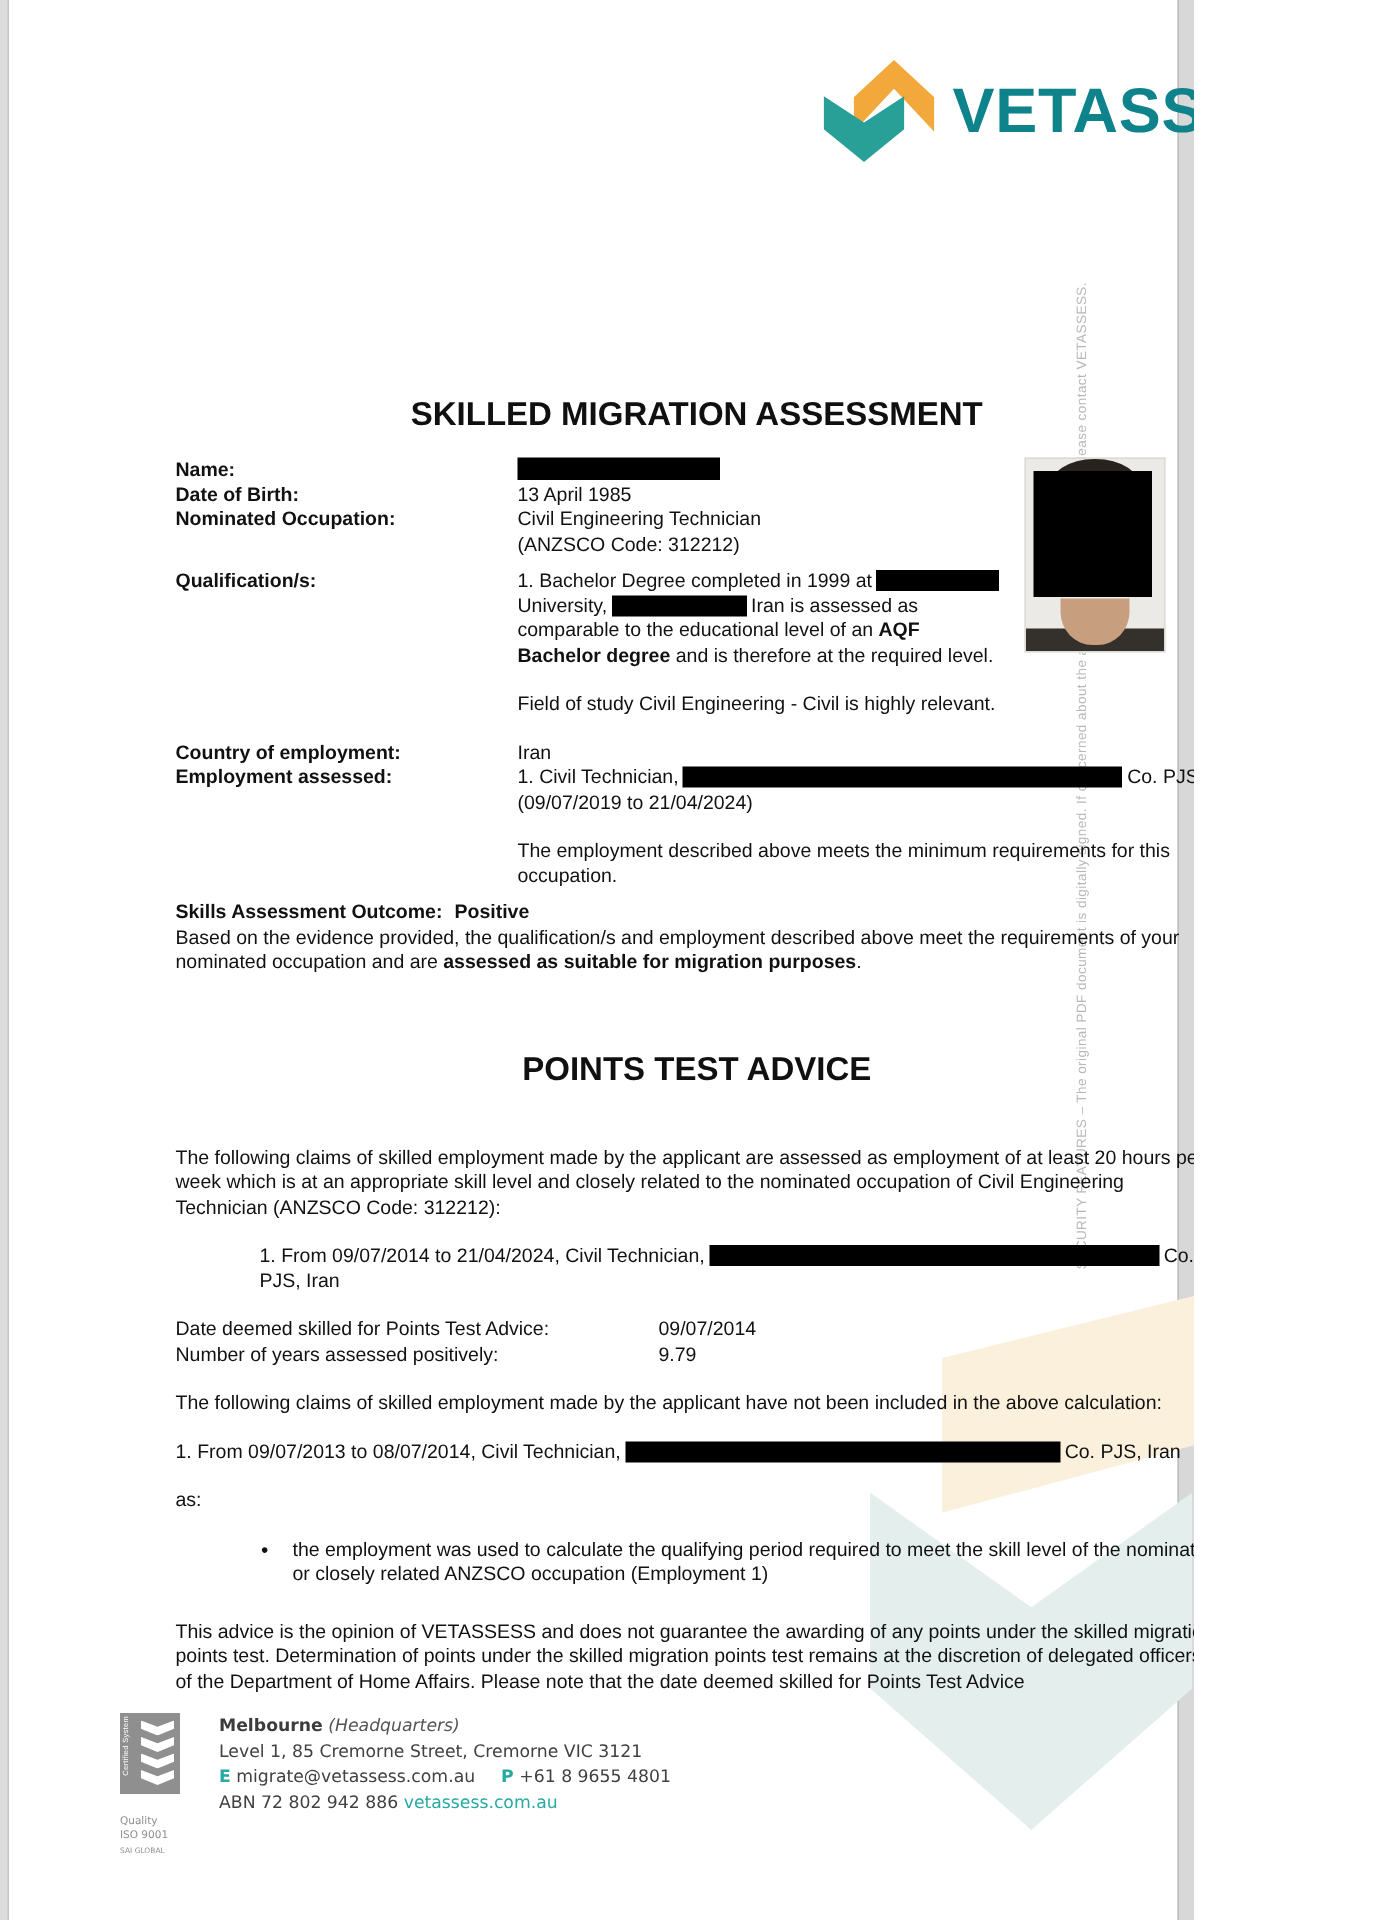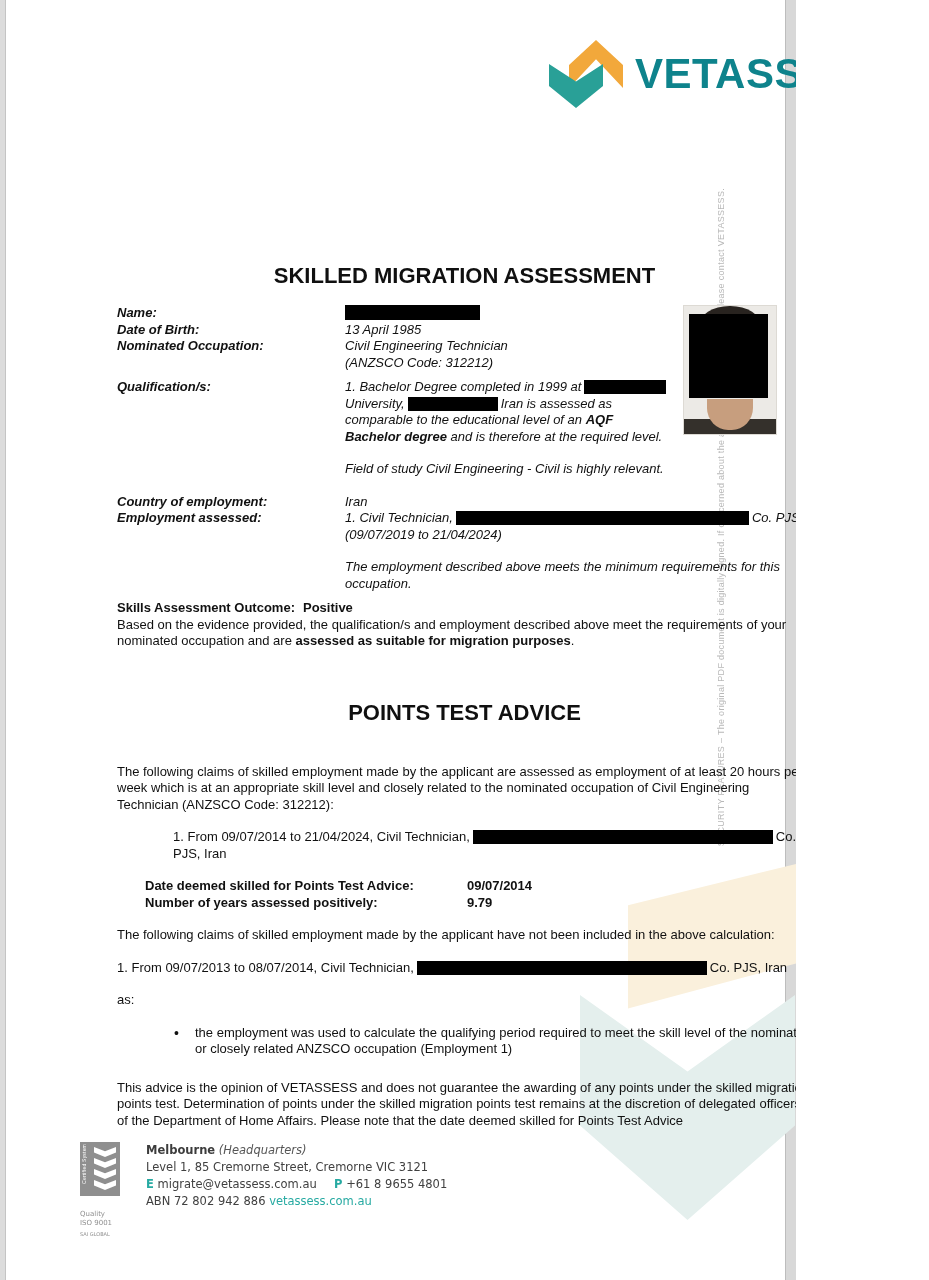--- a/index.html
+++ b/index.html
@@ -30,39 +30,39 @@
   
   .security { position: absolute; top: 188px; right: 70px; writing-mode: vertical-rl; transform: rotate(180deg);
     font-size: 9px; color: #b8b8b8; letter-spacing: 0.3px; white-space: nowrap; }
 
   
   .content { position: absolute; left: 117px; top: 263px; width: 695px; font-size: 13px; line-height: 16.5px; color: #111; }
   h1.doc-title, h2.doc-title { font-size: 22px; line-height: 26px; text-align: center; font-weight: bold; color: #101010; }
   h1.doc-title { margin-bottom: 16px; }
   h2.doc-title { margin-top: 50px; margin-bottom: 38px; }
 
-  .frow { display: flex; font-style: italic; }
+  .frow { display: flex; }
   .flbl { width: 228px; font-weight: bold; flex: 0 0 auto; }
   .fval { flex: 1 1 auto; }
   .spacer8 { height: 8px; } .spacer16 { height: 16px; }
   .nowrap { white-space: nowrap; }
   .b { font-weight: bold; }
   .redact { display: inline-block; background: #000; height: 14px; vertical-align: text-bottom; margin: 0 3px; }
   .r135 { width: 135px; height: 15px; margin-left: 0; }
   .r80 { width: 82px; } .r90 { width: 90px; } .r295 { width: 293px; } .r300 { width: 300px; } .r290 { width: 290px; }
   .qualcol { width: 345px; }
   .empnote { width: 462px; }
 
   .outrow { display: flex; }
   .outrow .olbl { font-weight: bold; min-width: 168px; }
   .outrow .oval { font-weight: bold; margin-left: 8px; }
 
   .para { margin-top: 16px; }
   .indent1 { padding-left: 56px; }
-  .kv { display: flex; font-weight: bold; margin-left: 28px; }
+  .kv { display: flex; font-weight: normal; }
   .kv-lbl { min-width: 322px; }
   .bullet-row { display: flex; padding-left: 57px; margin-top: 16px; }
   .bullet-dot { width: 21px; flex: 0 0 auto; font-size: 14px; }
   .bullet-text { flex: 1 1 auto; max-width: 645px; }
 
   
   .photo { position: absolute; left: 683px; top: 305px; width: 94px; height: 130px; background: #eceae6; border: 1px solid #dddad4; }
   .photo-hair { position: absolute; top: 0; left: 16%; width: 68%; height: 16%; background: #28231f; border-radius: 50% 50% 0 0 / 100% 100% 0 0; }
   .photo-shirt { position: absolute; bottom: 0; left: 0; width: 100%; height: 12%; background: #34302b; }
   .photo-chin { position: absolute; bottom: 3%; left: 25%; width: 50%; height: 24%; background: #c79e7e; border-radius: 0 0 46% 46% / 0 0 72% 72%; }

